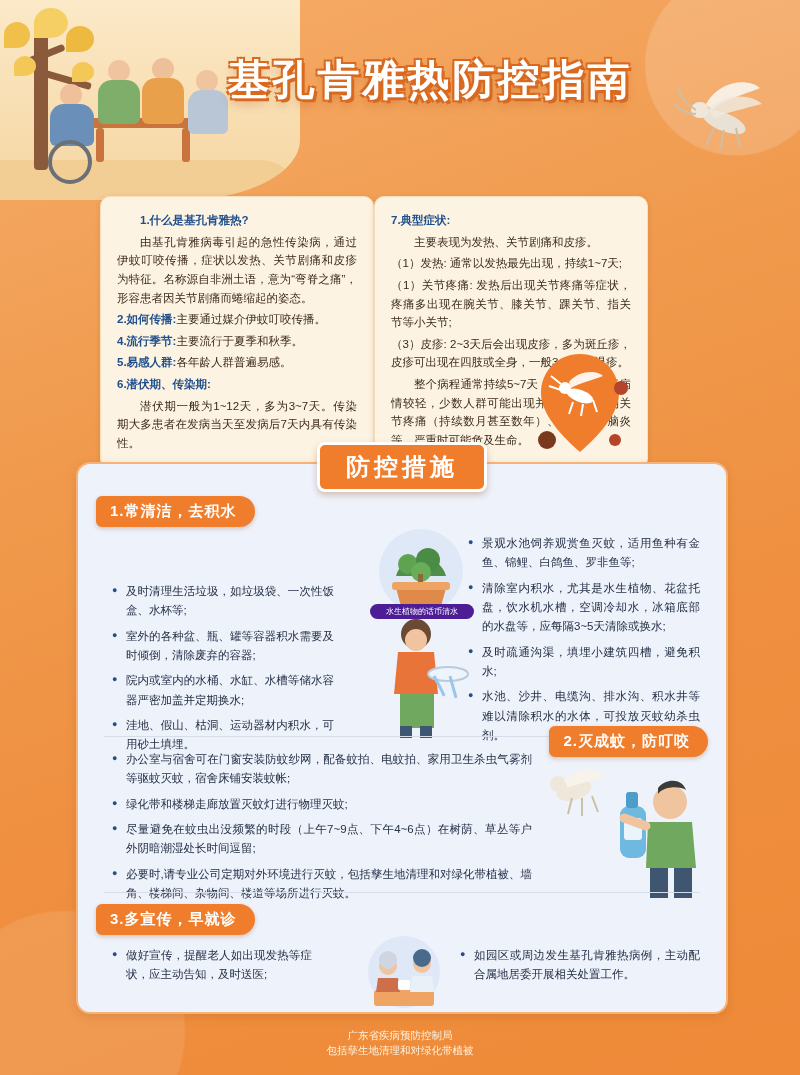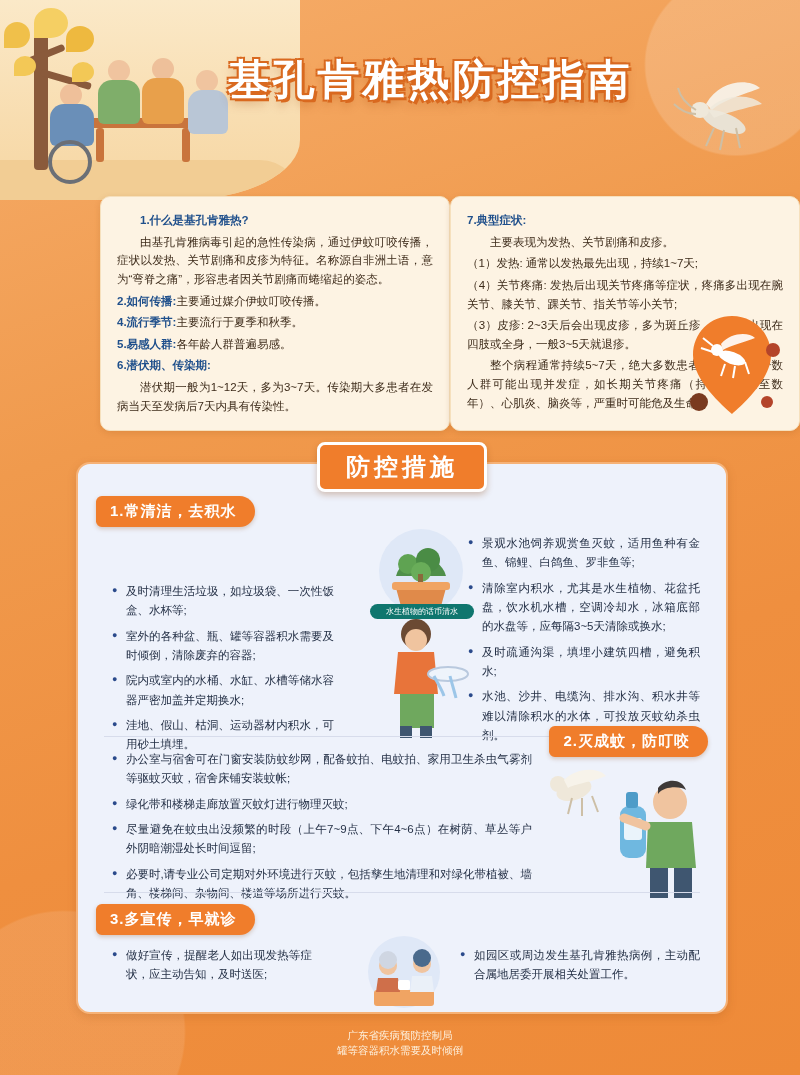--- a/index.html
+++ b/index.html
@@ -39,21 +39,21 @@
     font-size:34px;font-weight:bold;color:#ffffff;letter-spacing:6px;
     text-shadow:2px 2px 0 #d9691f, -1px -1px 0 #d9691f, 1px -1px 0 #d9691f, -1px 1px 0 #d9691f;
   }
   .title-big{
     margin-top:4px;
     font-size:42px;font-weight:bold;color:#ffffff;letter-spacing:3px;
     text-shadow:3px 3px 0 #d9691f, -2px -2px 0 #d9691f, 2px -2px 0 #d9691f, -2px 2px 0 #d9691f, 0 6px 10px rgba(160,70,10,.35);
   }
 
   
-  .cards{position:absolute;left:100px;top:196px;width:700px;display:flex;gap:0;}
+  .cards{position:absolute;left:100px;top:196px;width:548px;display:flex;gap:0;}
   .card{
     background:#fdf3e3;border:1px solid #f6e0bd;border-radius:10px;
     padding:14px 16px 12px 16px;width:50%;box-sizing:border-box;
     box-shadow:0 2px 6px rgba(150,80,20,.18);
     position:relative;
   }
   .card p{margin:0 0 3px 0;font-size:11.5px;line-height:1.62;color:#3d2b1a;text-align:justify;}
   .card .q{font-weight:bold;color:#1f4f8b;}
   .indent{text-indent:2em;}
   .mosq-badge{position:absolute;right:12px;bottom:10px;width:110px;height:110px;}
@@ -154,21 +154,21 @@
       <p><span class="q">4.流行季节:</span><span>主要流行于夏季和秋季。</span></p>
       <p><span class="q">5.易感人群:</span><span>各年龄人群普遍易感。</span></p>
       <p><span class="q">6.潜伏期、传染期:</span></p>
       <p class="indent">潜伏期一般为1~12天，多为3~7天。传染期大多患者在发病当天至发病后7天内具有传染性。</p>
     </div>
 
     <div class="card">
       <p><span class="q">7.典型症状:</span></p>
       <p class="indent">主要表现为发热、关节剧痛和皮疹。</p>
       <p>（1）发热: 通常以发热最先出现，持续1~7天;</p>
-      <p>（4）关节疼痛: 发热后出现关节疼痛等症状，疼痛多出现在腕关节、膝关节、踝关节、指关节等小关节;</p>
+      <p>（1）关节疼痛: 发热后出现关节疼痛等症状，疼痛多出现在腕关节、膝关节、踝关节、指关节等小关节;</p>
       <p>（3）皮疹: 2~3天后会出现皮疹，多为斑丘疹，皮疹可出现在四肢或全身，一般3~5天就退疹。</p>
       <p class="indent">整个病程通常持续5~7天，绝大多数患者病情较轻，少数人群可能出现并发症，如长期关节疼痛（持续数月甚至数年）、心肌炎、脑炎等，严重时可能危及生命。</p>
       <svg class="mosq-badge" viewBox="0 0 110 110">
         <path d="M55 6 C33 6 16 23 16 45 C16 70 46 96 55 104 C64 96 94 70 94 45 C94 23 77 6 55 6 Z" fill="#f07d2b"></path>
         <ellipse cx="55" cy="48" rx="14" ry="6" fill="#fff" transform="rotate(20 55 48)"></ellipse>
         <circle cx="40" cy="40" r="6" fill="#fff"></circle>
         <path d="M44 34 C54 22, 72 22, 78 28 C68 32, 52 36, 46 40 Z" fill="#fff" opacity="0.9"></path>
         <path d="M36 36 L26 28 M36 42 L24 38" stroke="#fff" stroke-width="2"></path>
         <path d="M48 54 L44 66 M58 56 L56 68 M68 52 L72 64" stroke="#fff" stroke-width="2"></path>
         <circle cx="96" cy="40" r="7" fill="#b4442a"></circle>
@@ -187,21 +187,21 @@
       <svg viewBox="0 0 110 110" width="110" height="110">
         <circle cx="55" cy="45" r="42" fill="#dfe8f7"></circle>
         <path d="M30 50 C36 26, 74 26, 80 50 Z" fill="#4f8f4a"></path>
         <circle cx="42" cy="38" r="10" fill="#5fa352"></circle>
         <circle cx="62" cy="34" r="12" fill="#4a8c45"></circle>
         <circle cx="55" cy="46" r="10" fill="#69ad59"></circle>
         <rect x="52" y="48" width="5" height="16" fill="#8a6a3b"></rect>
         <path d="M30 62 L80 62 L74 84 L36 84 Z" fill="#e08a4a"></path>
         <rect x="26" y="56" width="58" height="8" rx="3" fill="#f0a463"></rect>
       </svg>
-      <div style="position:absolute;left:4px;top:78px;width:104px;text-align:center;font-size:8px;color:#fff;background:#0f766e;border-radius:8px;padding:2px 0;">水生植物的话币清水</div>
+      <div style="position:absolute;left:4px;top:78px;width:104px;text-align:center;font-size:8px;color:#fff;background:#4c1d95;border-radius:8px;padding:2px 0;">水生植物的话币清水</div>
     </div>
 
     <div class="col-left1">
       <ul class="bullets">
         <li>及时清理生活垃圾，如垃圾袋、一次性饭盒、水杯等;</li>
         <li>室外的各种盆、瓶、罐等容器积水需要及时倾倒，清除废弃的容器;</li>
         <li>院内或室内的水桶、水缸、水槽等储水容器严密加盖并定期换水;</li>
         <li>洼地、假山、枯洞、运动器材内积水，可用砂土填埋。</li>
       </ul>
     </div>
@@ -279,16 +279,16 @@
     </div>
     <div class="col-right3">
       <ul class="bullets">
         <li>如园区或周边发生基孔肯雅热病例，主动配合属地居委开展相关处置工作。</li>
       </ul>
     </div>
   </div>
 
   <div class="footer">
     <div>广东省疾病预防控制局</div>
-    <div>罐等容器积水需要及时倾倒</div>
+    <div>包括孳生地清理和对绿化带植被</div>
   </div>
 
 </div>
 
 </body></html>

